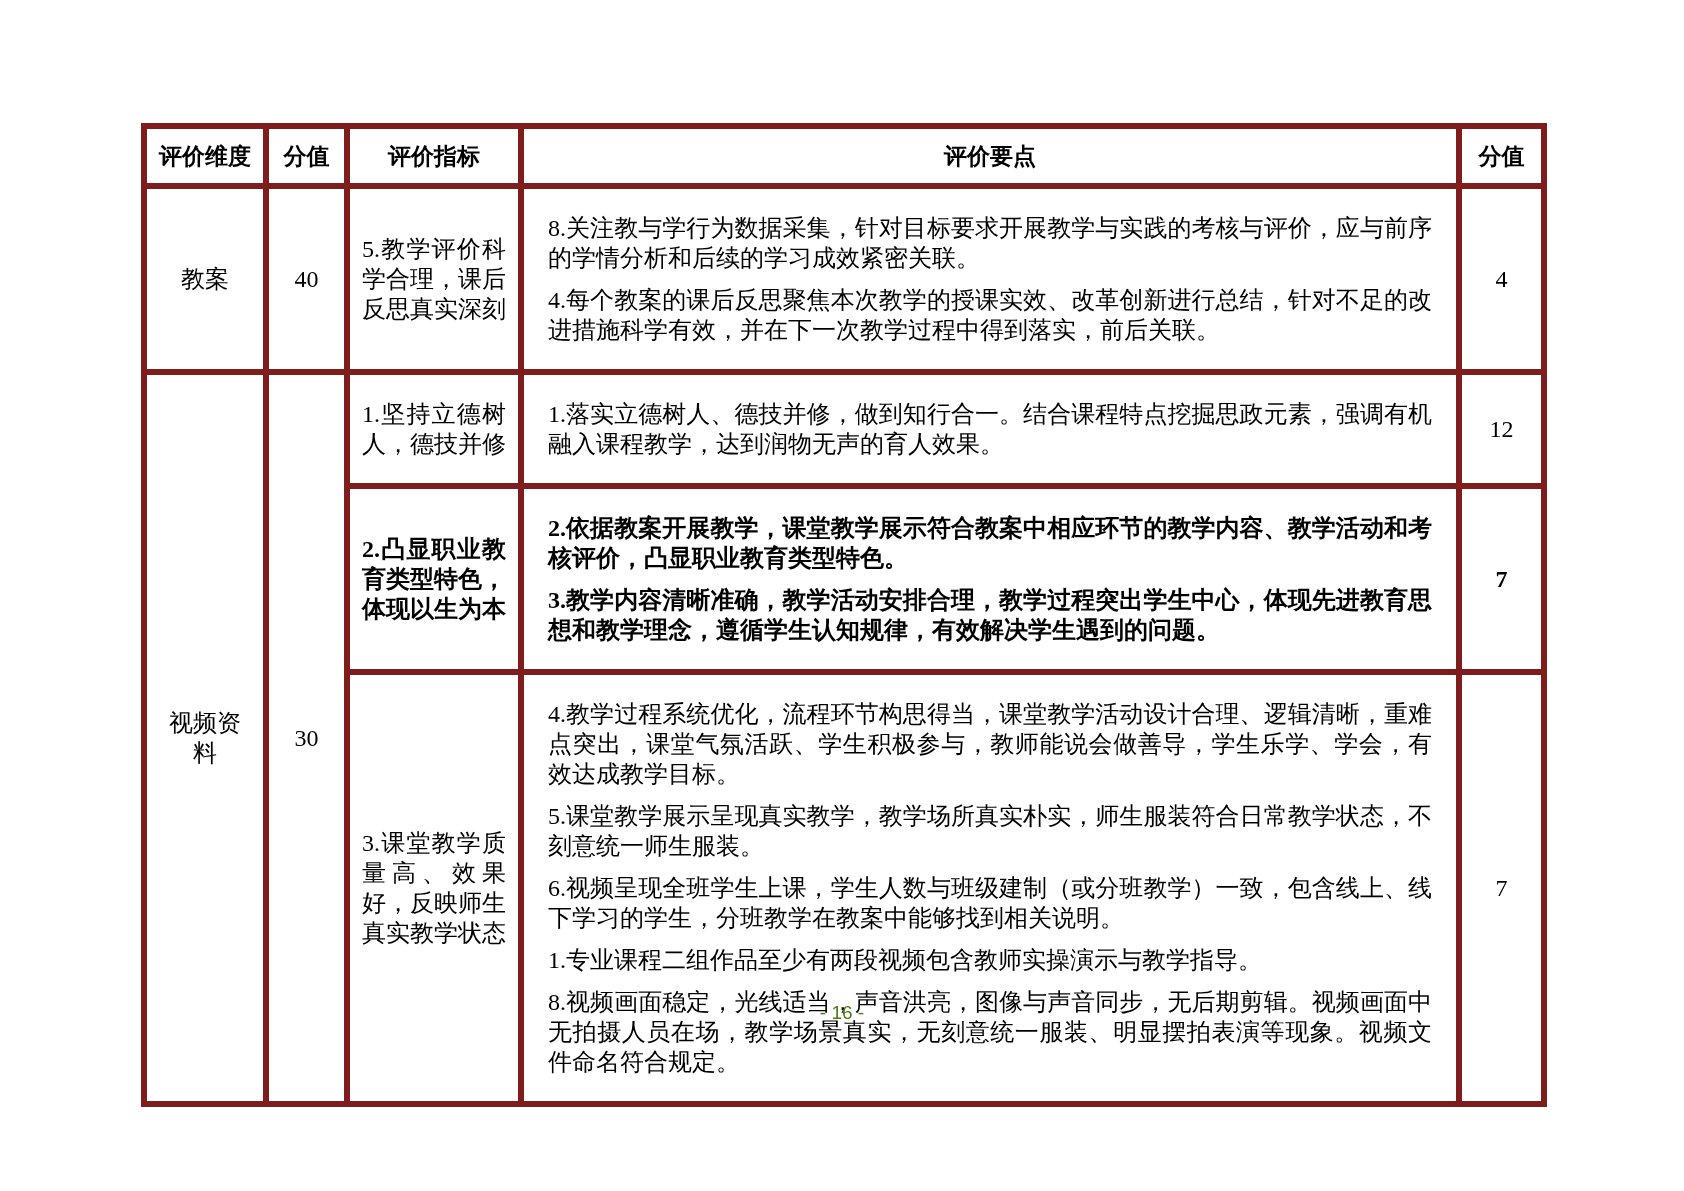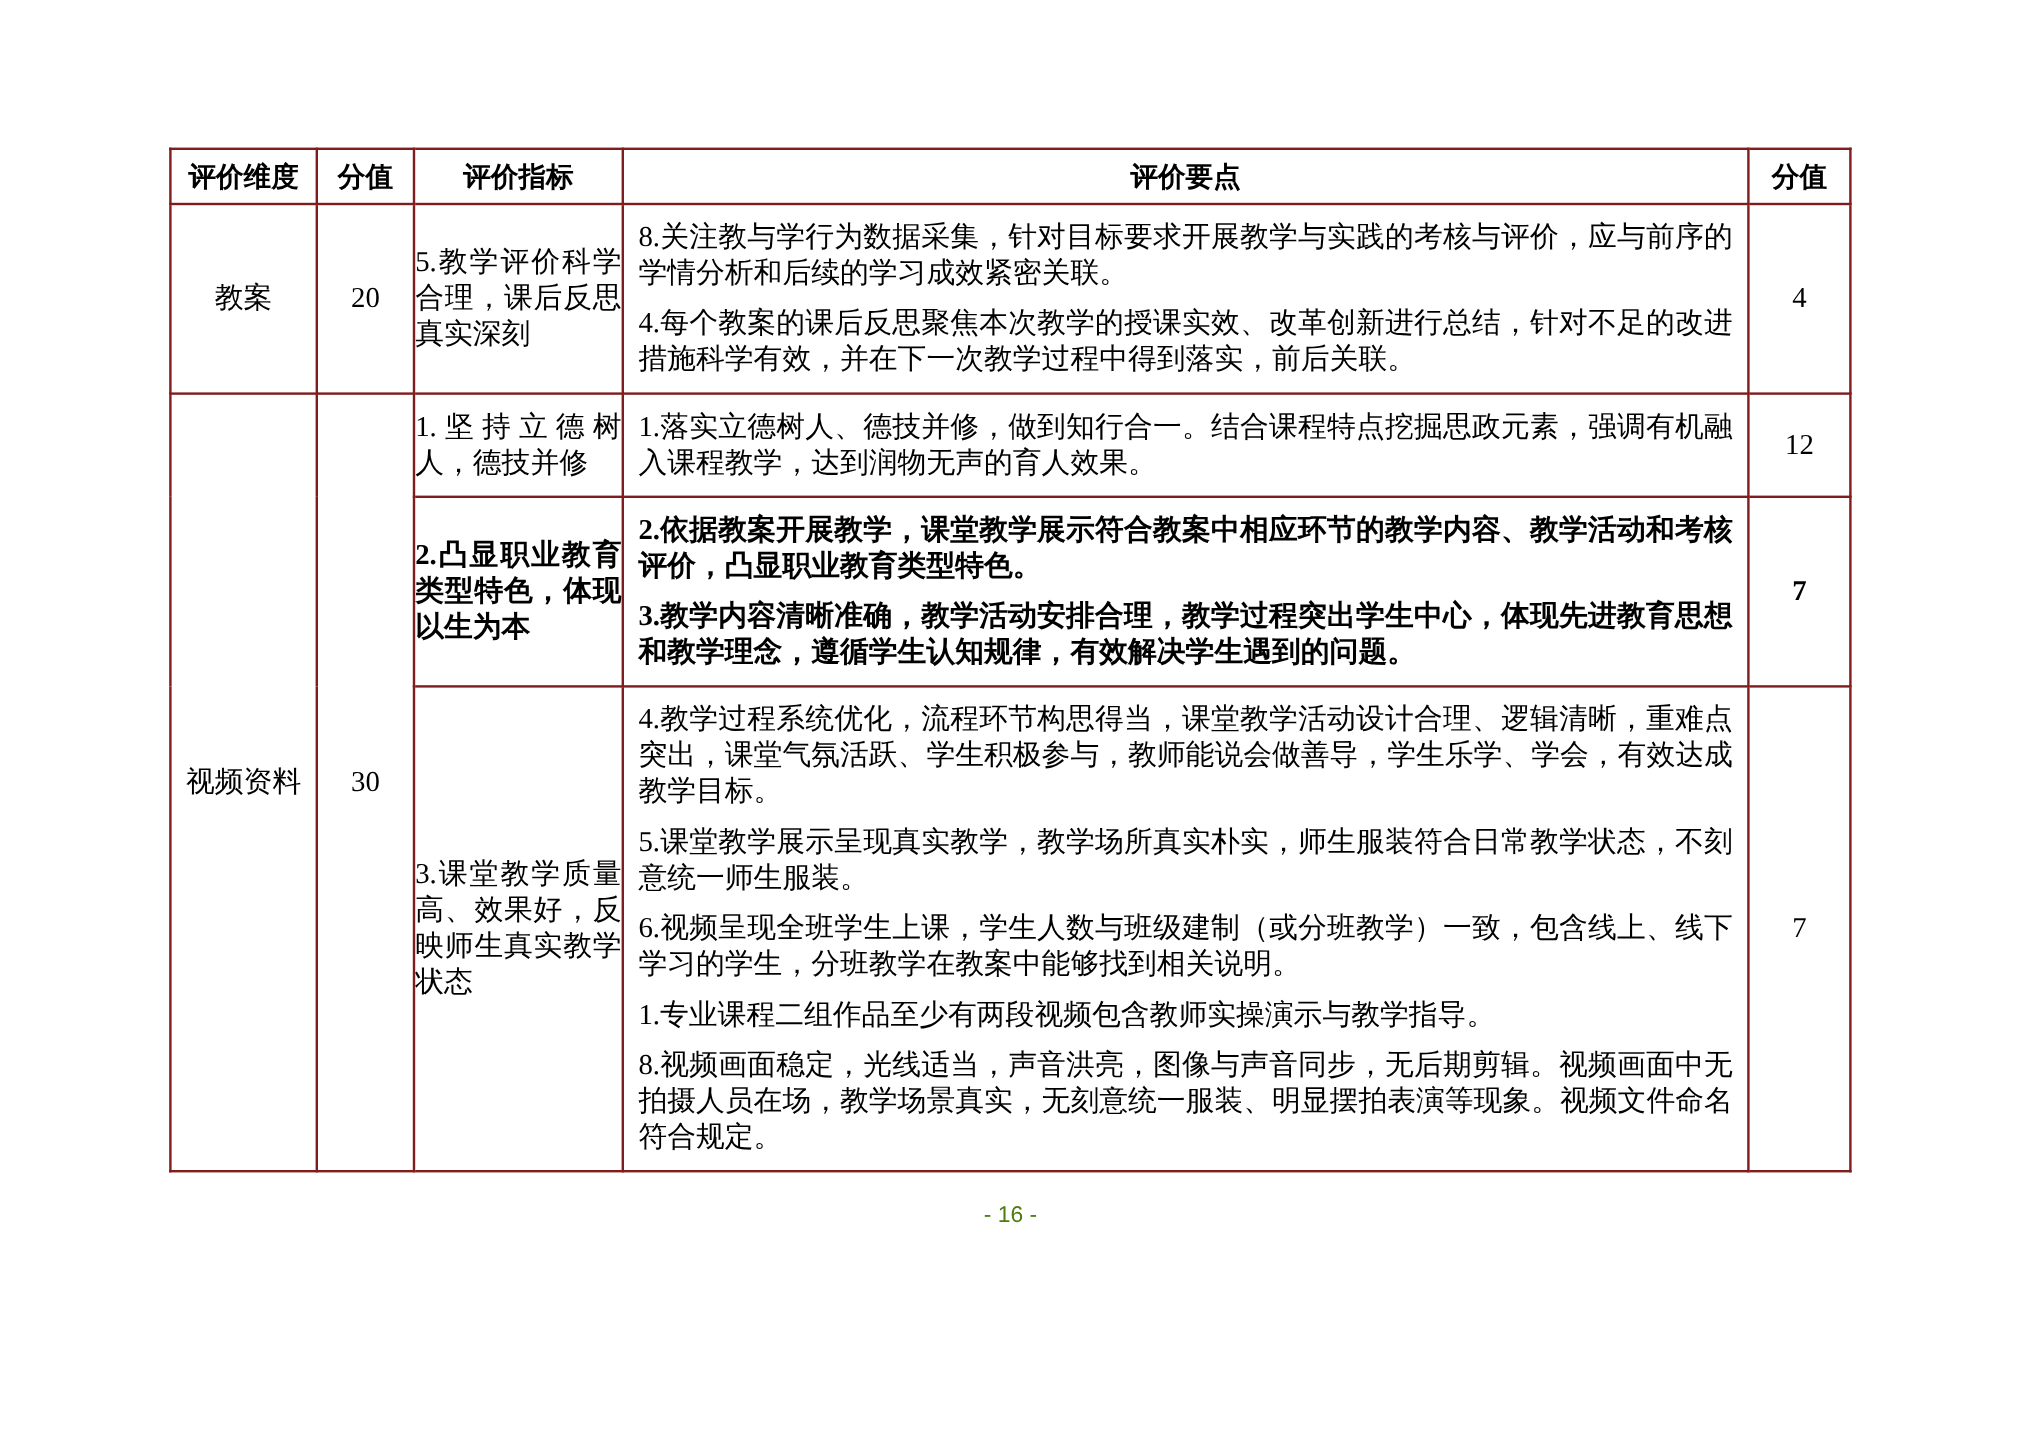--- a/index.html
+++ b/index.html
@@ -14,22 +14,22 @@
   table.rubric {
     position:absolute; left:141px; top:123px;
     width:1400px;
     border-collapse:collapse;
     table-layout:fixed;
     border:2px solid #000;
     font-size:24px;
     line-height:30px;
   }
   .rubric th, .rubric td {
-    border:2px solid #7f1d1d;
-    padding:0;
+    border:6px solid #7f1d1d;
+    padding:12px;
     vertical-align:middle;
     overflow:hidden;
   }
   .rubric th {
     font-family:"Liberation Sans","DejaVu Sans",sans-serif;
     font-weight:bold;
     font-size:23px;
     text-align:center;
   }
   .row-header   { height:46px; }
@@ -78,21 +78,21 @@
         <tr class="row-header">
       <th>评价维度</th>
       <th>分值</th>
       <th>评价指标</th>
       <th>评价要点</th>
       <th>分值</th>
     </tr>
 
     <tr class="row-jiaoan">
       <td class="cell-dim">教案</td>
-      <td class="cell-num">20</td>
+      <td class="cell-num">40</td>
       <td class="cell-ind">5.教学评价科学合理，课后反思真实深刻</td>
       <td class="cell-pts">
         <p>8.关注教与学行为数据采集，针对目标要求开展教学与实践的考核与评价，应与前序的学情分析和后续的学习成效紧密关联。</p>
         <p>4.每个教案的课后反思聚焦本次教学的授课实效、改革创新进行总结，针对不足的改进措施科学有效，并在下一次教学过程中得到落实，前后关联。</p>
       </td>
       <td class="cell-num">4</td>
     </tr>
 
     <tr class="row-video-1">
       <td class="cell-dim" rowspan="3">视频资料</td>

